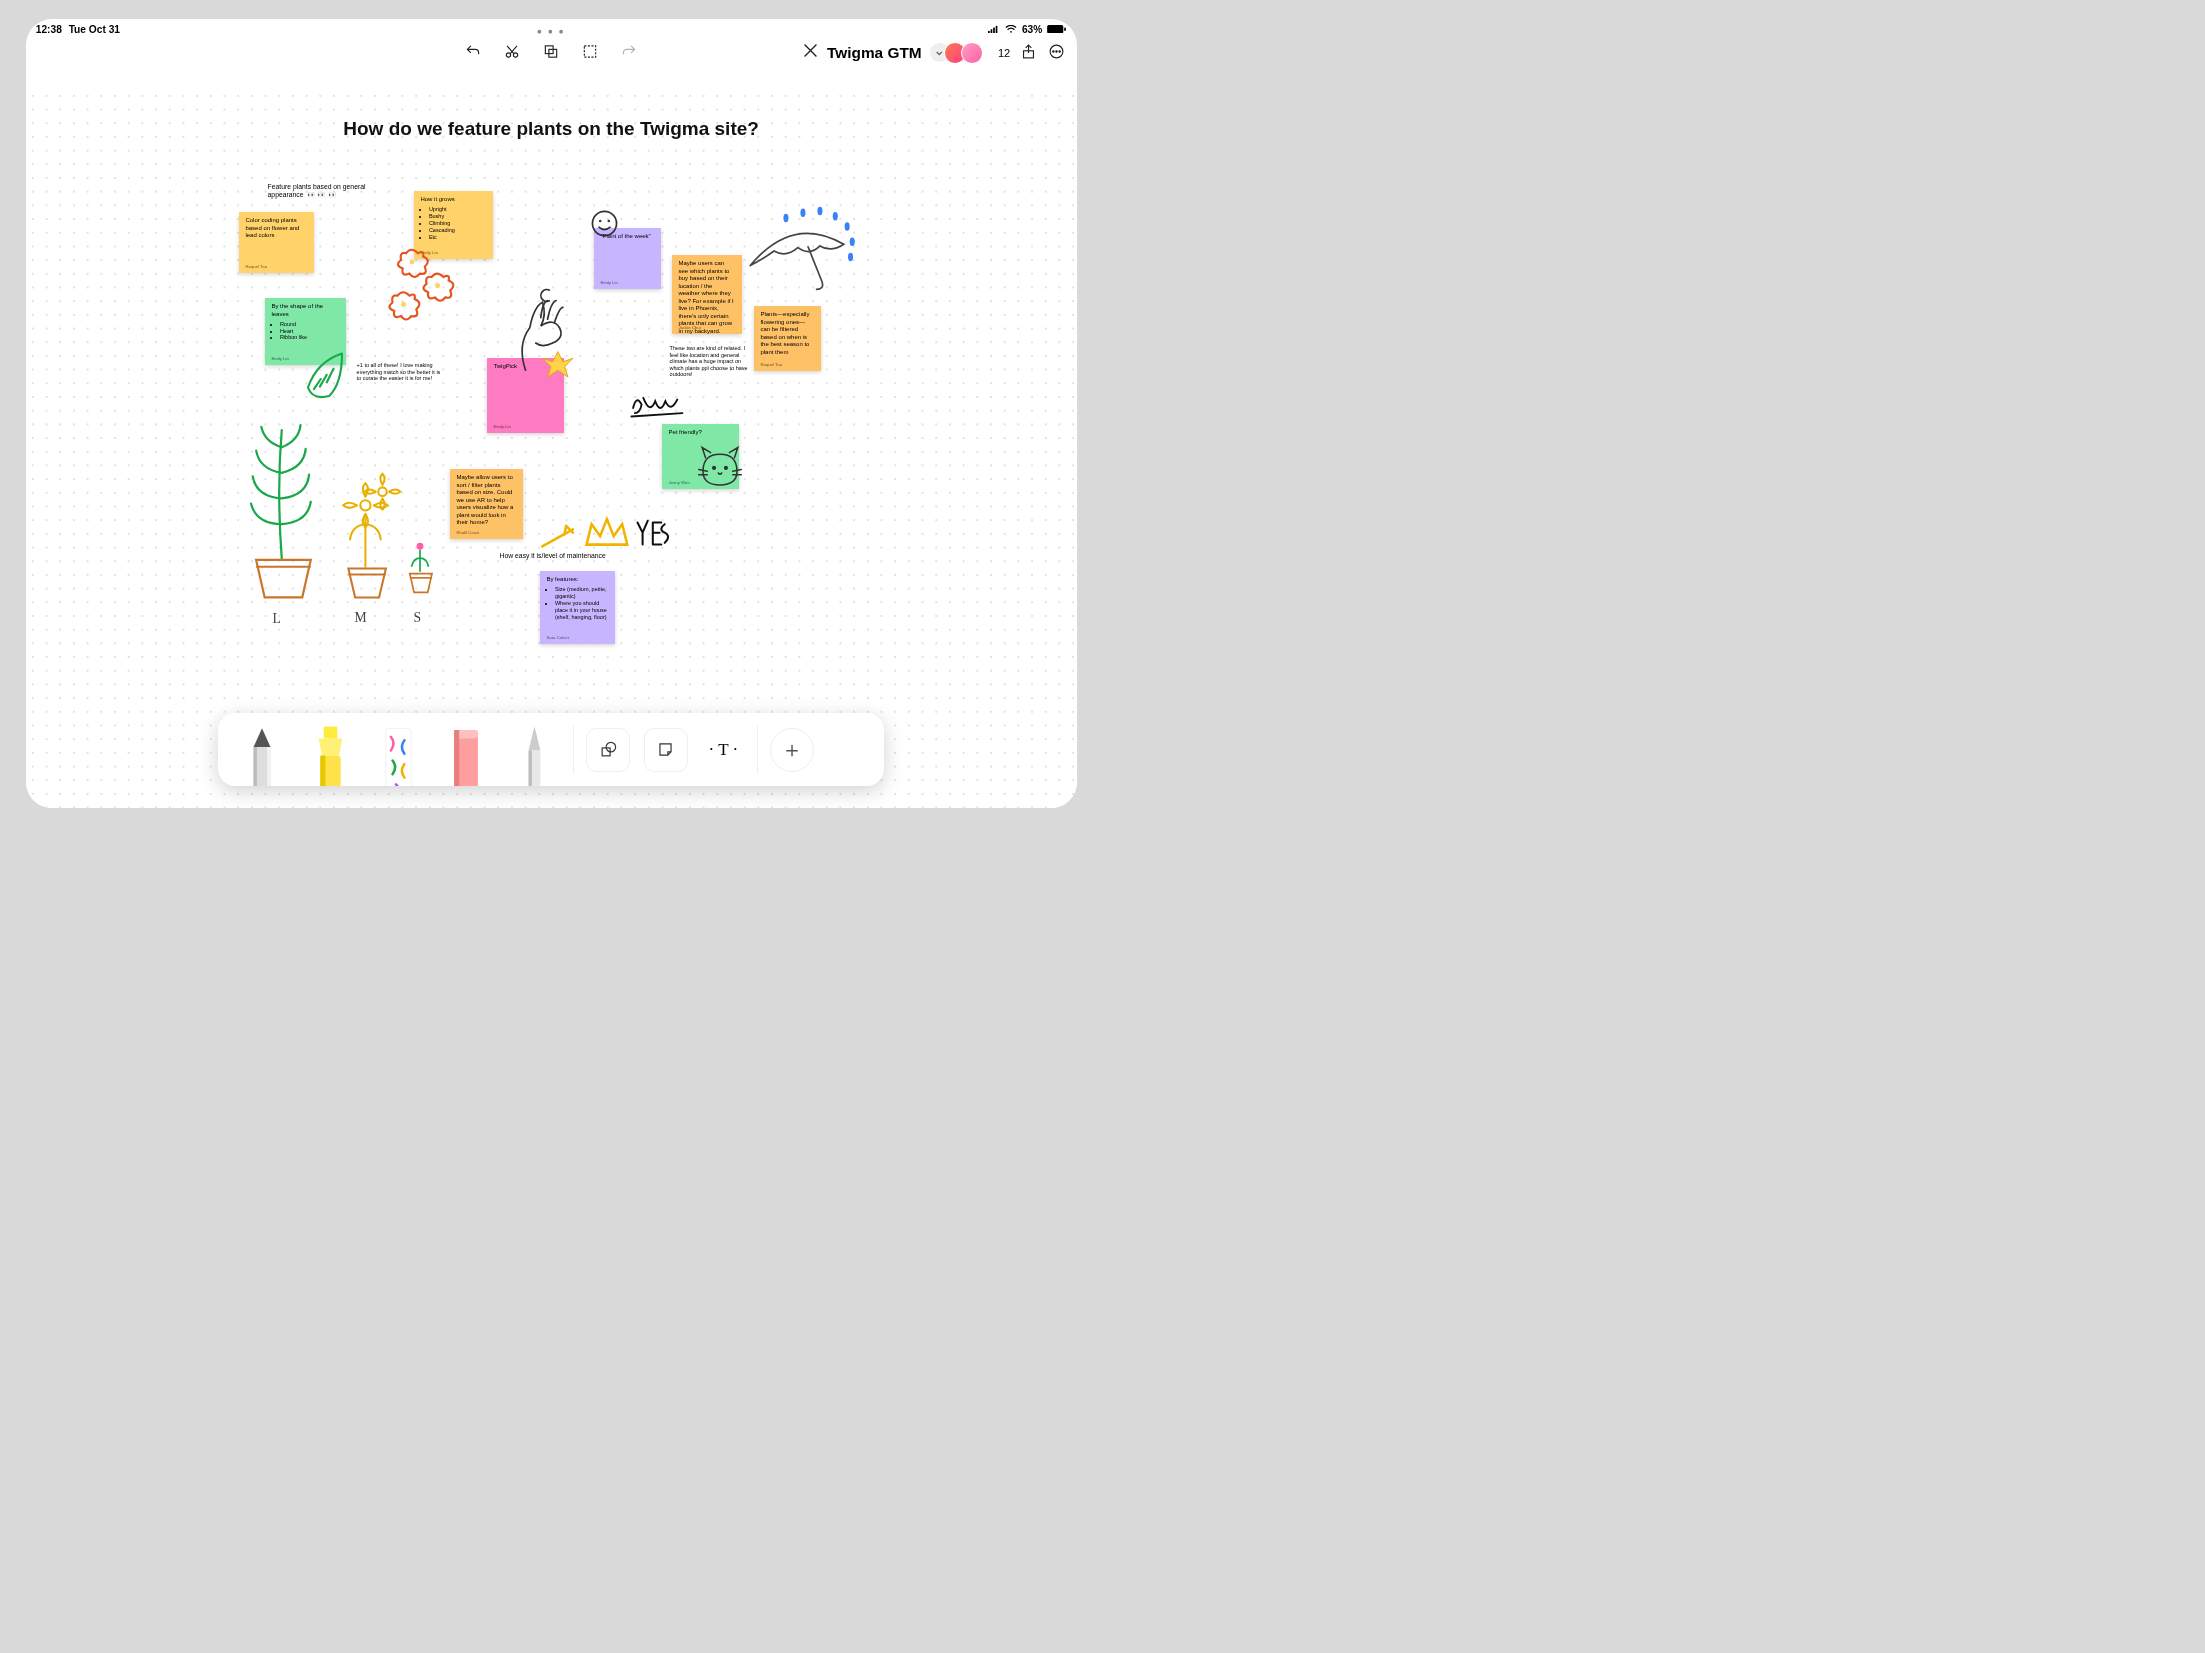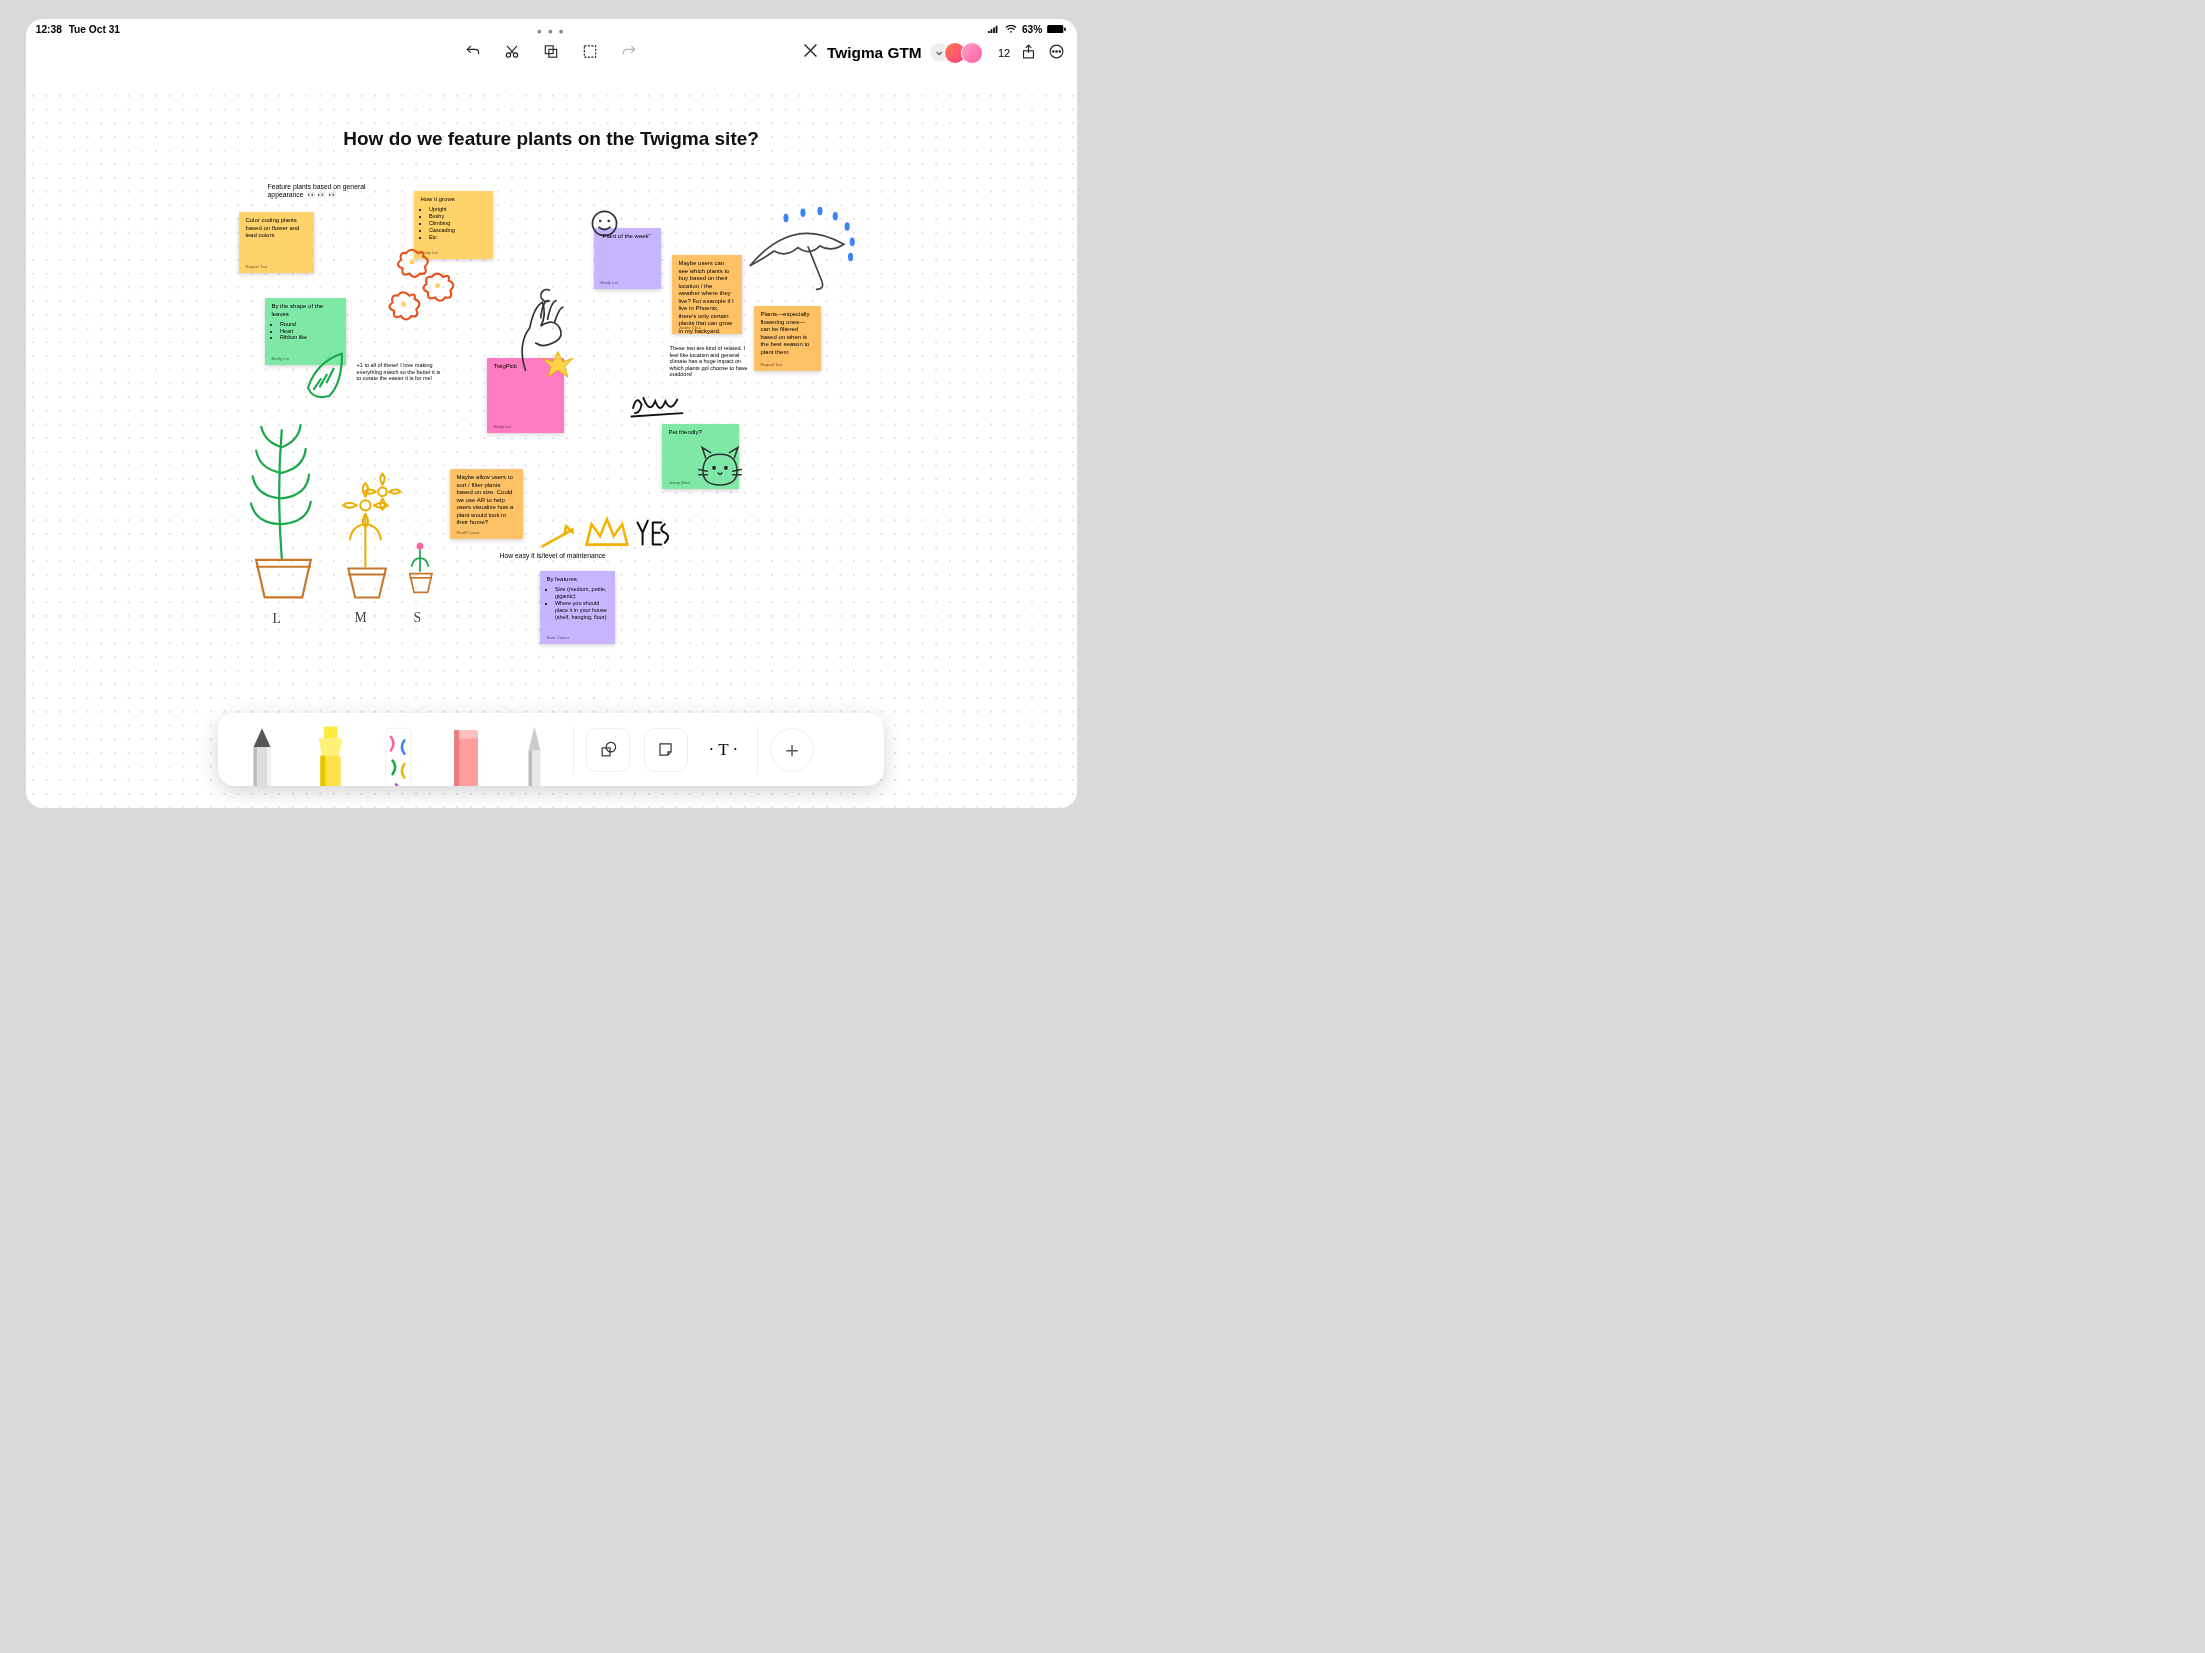--- a/index.html
+++ b/index.html
@@ -9,21 +9,21 @@
     width: 1103px;
     height: 827px;
     position: relative;
     overflow: hidden;
   }
   .device {
     position: absolute;
     left: 25.6px; top: 19px;
     width: 1051px; height: 789px;
     background: #fff;
-    border-radius: 17px;
+    border-radius: 26px;
     overflow: hidden;
   }
   
   .status-bar {
     display: flex; align-items: center; justify-content: space-between;
     padding: 5.1px 10.2px 1.7px 10.2px;
     font-size: 10.2px; font-weight: 600;
   }
   .status-left { display: flex; gap: 6.8px; align-items: center; }
   .status-right { display: flex; gap: 5.1px; align-items: center; }
@@ -51,21 +51,21 @@
 
   
   .canvas-wrap {
     position: absolute; left: 0; right: 0; top: 70px; bottom: 0;
     background: #fff;
     background-image: radial-gradient(#e1e1e1 0.9px, transparent 0.9px);
     background-size: 13.7px 13.7px;
     overflow: hidden;
   }
   .canvas-title {
-    position: absolute; top: 39px; width: 100%; text-align:center;
+    position: absolute; top: 29px; width: 100%; text-align:center;
     font-size: 19px; font-weight: 700; color: #111;
   }
   .sticky {
     position: absolute;
     padding: 5.1px 6.8px 12px 6.8px;
     font-size: 6px;
     line-height: 1.25;
     box-shadow: 0 1.7px 4.3px rgba(0,0,0,0.18);
   }
   .sticky .author {

